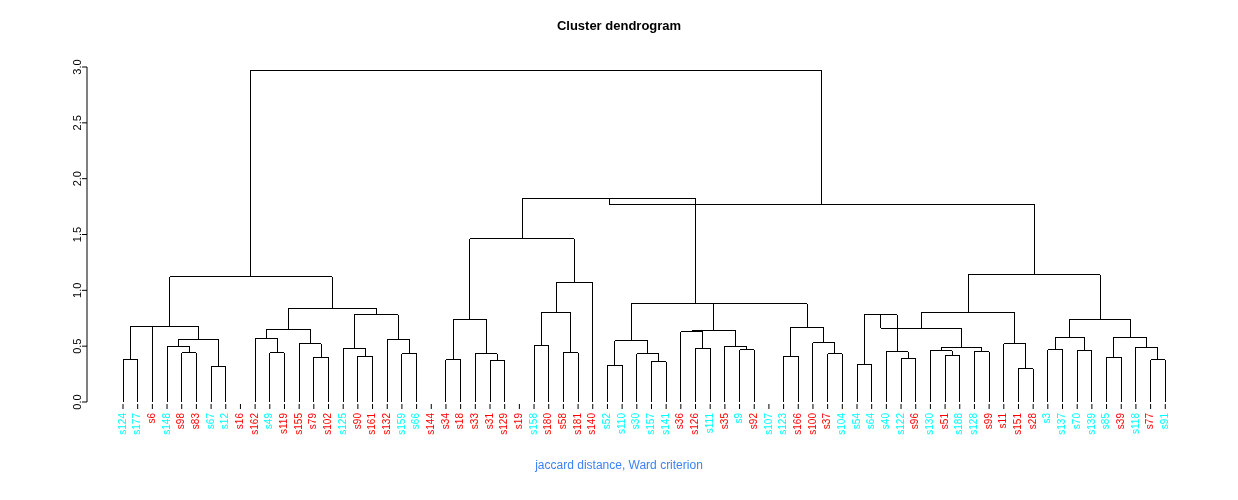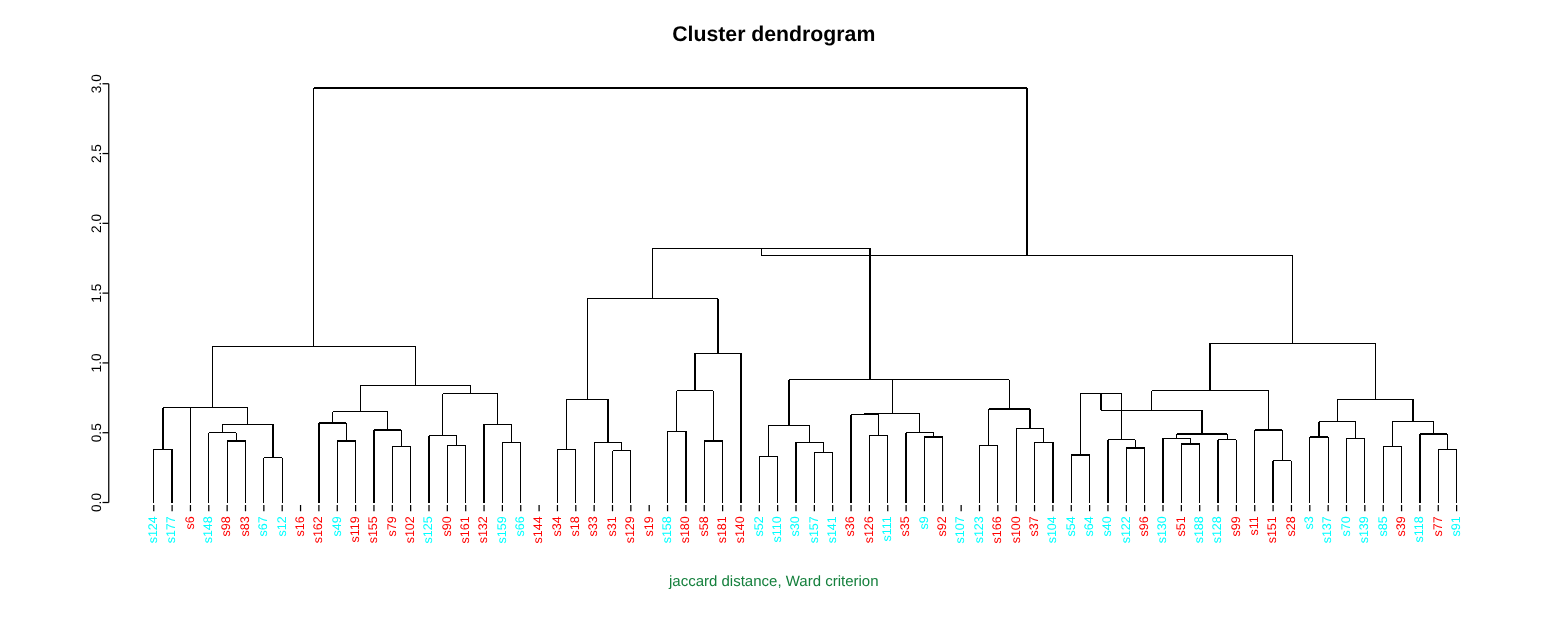--- a/index.html
+++ b/index.html
@@ -4,25 +4,25 @@
 <style>
   html,body{margin:0;padding:0;}
   body{
     width:1238px;height:500px;background:#ffffff;
     font-family:"Liberation Sans", sans-serif;
     overflow:hidden;
   }
   #plot{position:relative;width:1238px;height:500px;}
   #title{
     position:absolute;left:0;top:18px;width:1238px;text-align:center;
-    font-size:17px;font-weight:bold;color:#000;letter-spacing:0px;
+    font-size:13px;font-weight:bold;color:#000;letter-spacing:0px;
   }
   #xlab{
     position:absolute;left:0;top:458px;width:1238px;text-align:center;
-    font-size:12px;color:#15803d;
+    font-size:12px;color:#3b82f6;
   }
   svg{position:absolute;left:0;top:0;}
   .axisline{stroke:#000;stroke-width:1;fill:none;}
   .branch{stroke:#000;stroke-width:1;fill:none;shape-rendering:crispEdges;}
   .ytick-label{font-size:11px;fill:#000;font-family:"Liberation Sans", sans-serif;}
   .leaflabel{font-size:10px;font-family:"Liberation Sans", sans-serif;}
 </style>
 </head>
 <body>
 

